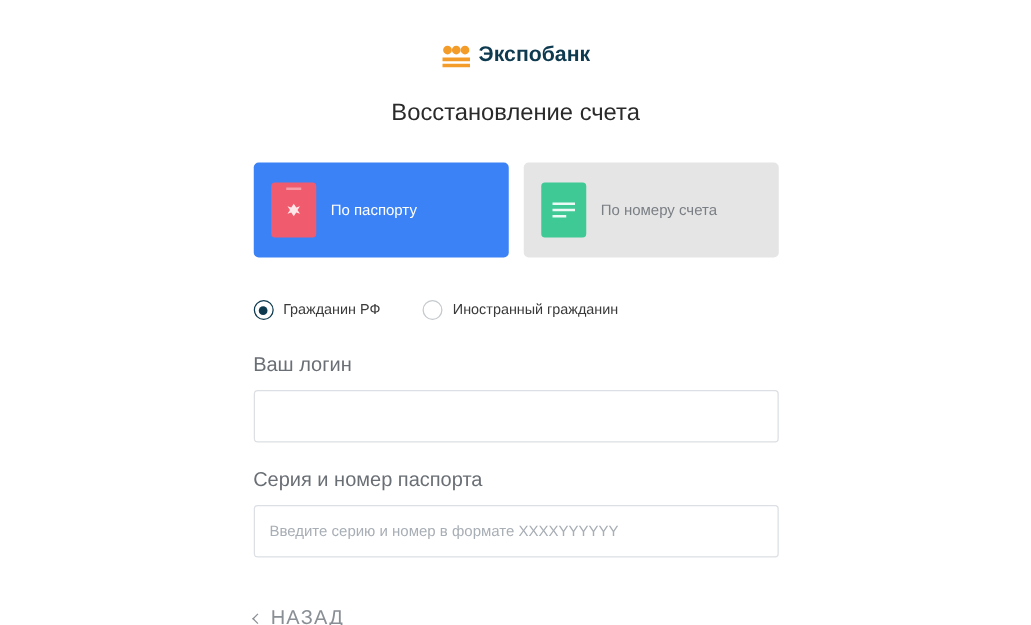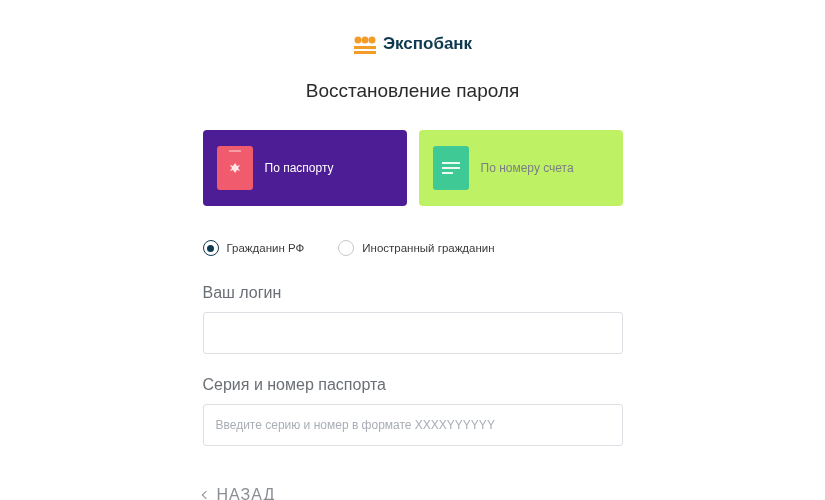--- a/index.html
+++ b/index.html
@@ -49,24 +49,24 @@
     .method-card {
       flex: 1;
       display: flex;
       align-items: center;
       gap: 12px;
       padding: 16px 14px;
       border-radius: 4px;
       cursor: pointer;
     }
     .method-card.active {
-      background: #4c1d95;
+      background: #3b82f6;
     }
     .method-card.inactive {
-      background: #bef264;
+      background: #e5e5e5;
     }
     .method-icon-box {
       width: 36px;
       height: 44px;
       border-radius: 3px;
       display: flex;
       align-items: center;
       justify-content: center;
       position: relative;
     }
@@ -210,21 +210,21 @@
         <circle cx="5" cy="6" r="3.5" fill="#f39c2a"></circle>
         <circle cx="12" cy="6" r="3.5" fill="#f39c2a"></circle>
         <circle cx="19" cy="6" r="3.5" fill="#f39c2a"></circle>
         <rect x="1" y="12" width="22" height="3" fill="#f39c2a"></rect>
         <rect x="1" y="17" width="22" height="3" fill="#f39c2a"></rect>
       </svg>
     </span>
     <span class="logo-text">Экспобанк</span>
   </div>
 
-  <h1 class="page-title">Восстановление пароля</h1>
+  <h1 class="page-title">Восстановление счета</h1>
 
   <div class="method-cards">
     <div class="method-card active">
       <div class="method-icon-box method-icon-passport">
         <svg class="passport-emblem" viewBox="0 0 14 14">
           <path d="M7 2 L9 5 L12 4 L10 7 L12 10 L9 9 L7 12 L5 9 L2 10 L4 7 L2 4 L5 5 Z" fill="rgba(255,255,255,0.85)"></path>
         </svg>
       </div>
       <span class="method-label">По паспорту</span>
     </div>

